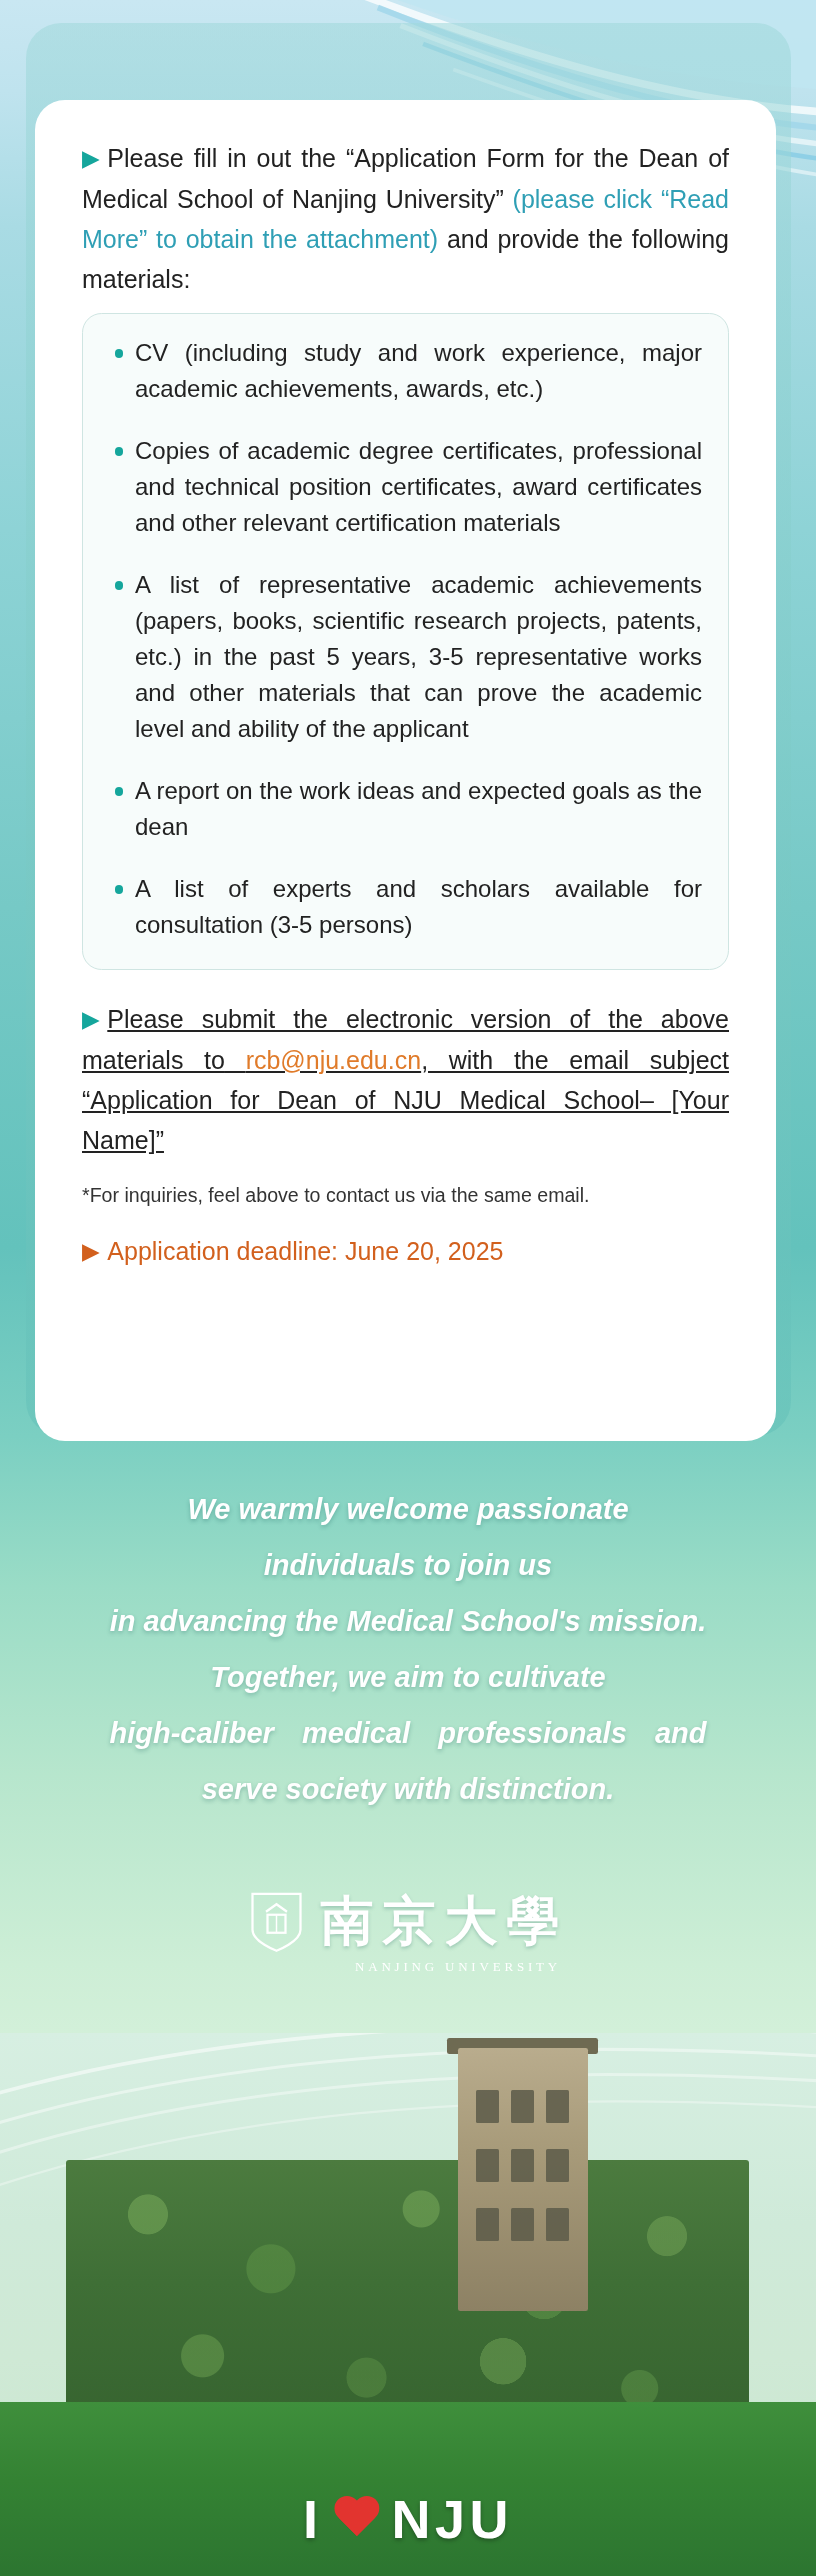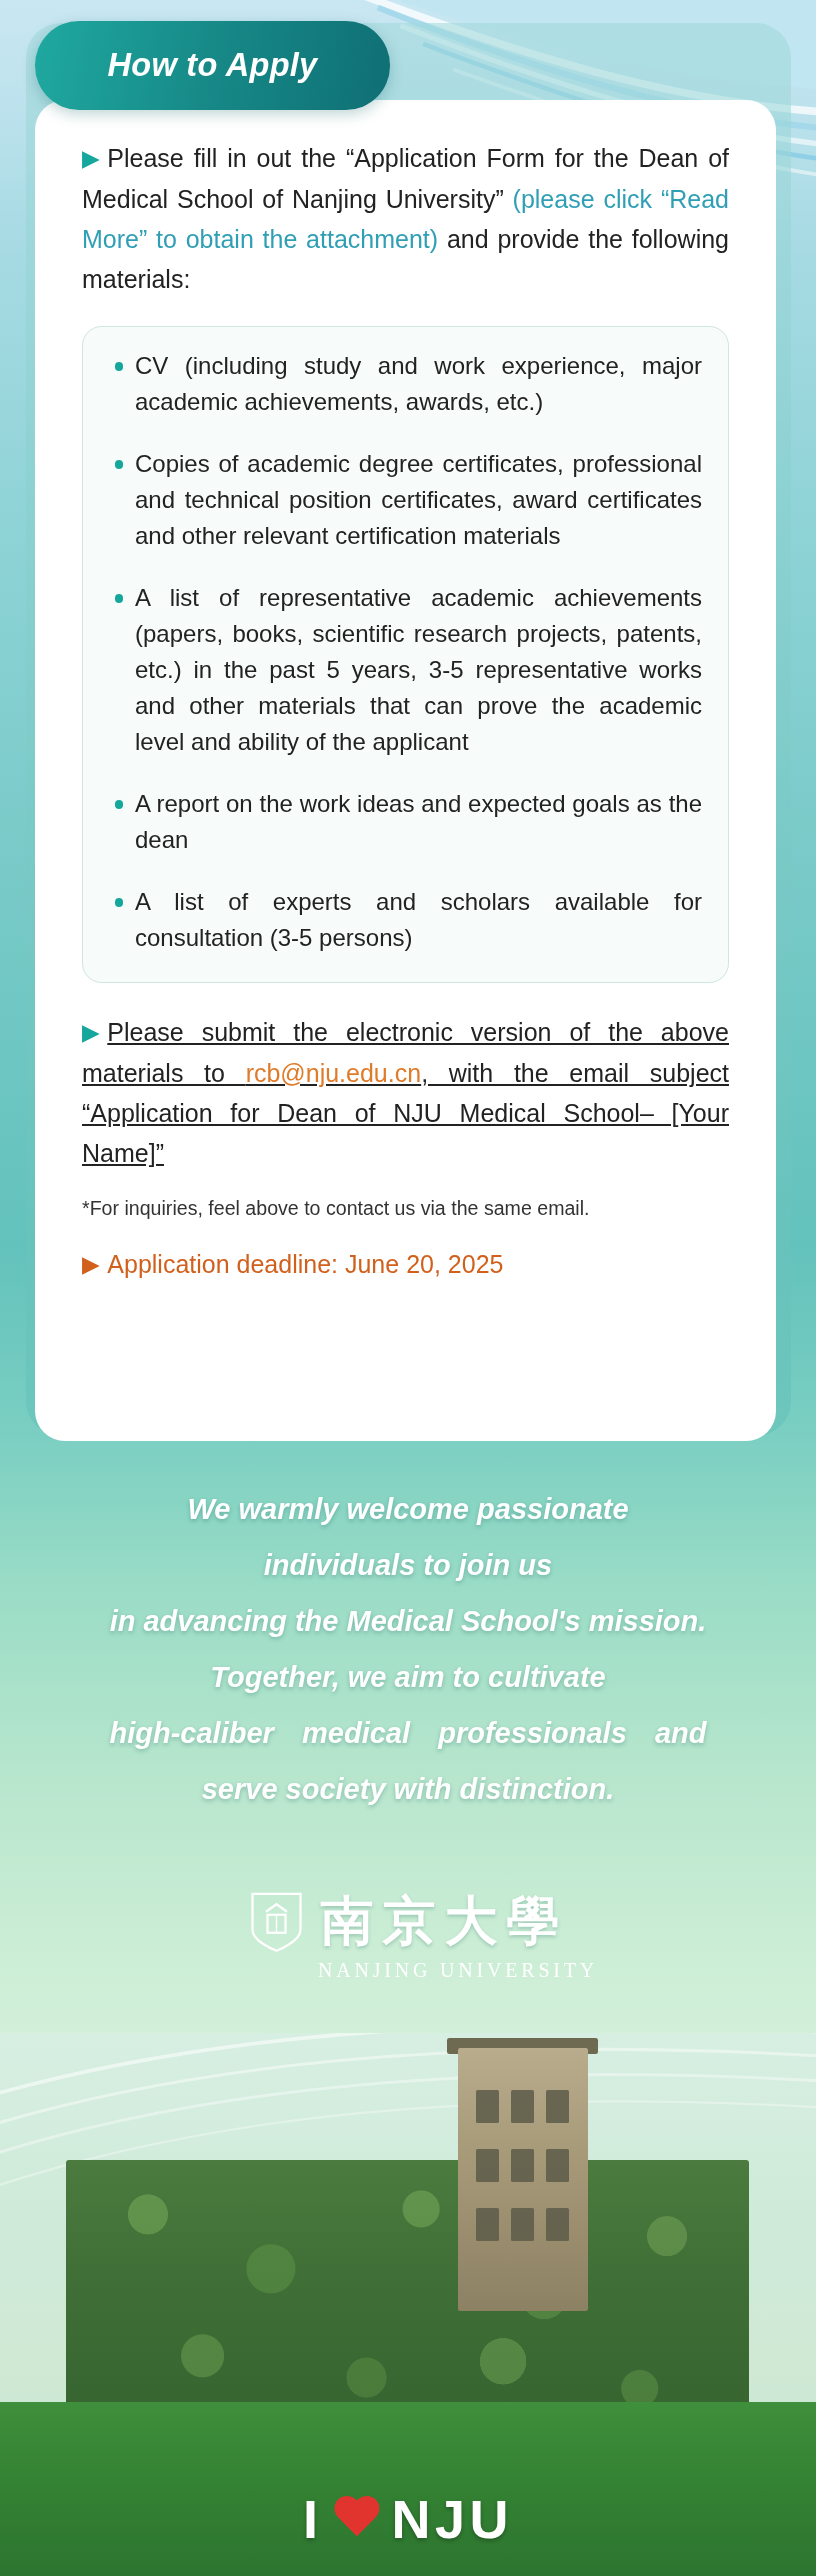--- a/index.html
+++ b/index.html
@@ -125,21 +125,21 @@
     font-size: 23px;
     transform: translateY(-1.5px);
     margin-right: 7.6px;
   }
   .note-link {
     color: #2f9fb5;
   }
 
   
   .list-box {
-    margin-top: 27px;
+    margin-top: 14px;
     border: 1.5px solid #cfe5e2;
     border-radius: 19.6px;
     background: #f7fcfb;
     padding: 21px 26px 23px 26px;
     box-sizing: border-box;
   }
   ul.items {
     list-style: none;
     margin: 0;
     padding: 0;
@@ -235,21 +235,21 @@
     text-shadow: 0 1.5px 3.8px rgba(20,90,85,.25);
   }
   .logo-en {
     position: absolute;
     left: 0;
     top: 1959px;
     width: 816px;
     text-align: center;
     color: #ffffff;
     font-family: "Liberation Serif", serif;
-    font-size: 20px;
+    font-size: 13px;
     letter-spacing: 3.8px;
     padding-left: 100px;
     box-sizing: border-box;
   }
 
   
   .photo {
     position: absolute;
     left: 0;
     top: 2033px;
@@ -380,23 +380,20 @@
       <path d="M500,10 C700,90 920,160 1120,172" stroke="#9fd6ea" stroke-width="8" fill="none" opacity=".8"></path>
       <path d="M530,34 C730,112 940,180 1120,194" stroke="#ffffff" stroke-width="7" fill="none" opacity=".6"></path>
       <path d="M560,58 C760,134 960,200 1120,214" stroke="#7fc9e4" stroke-width="6" fill="none" opacity=".7"></path>
       <path d="M600,92 C790,160 980,222 1120,236" stroke="#ffffff" stroke-width="5" fill="none" opacity=".5"></path>
     </svg>
   </div>
 
   <div class="card-shadow"></div>
   <div class="card"></div>
 
-  <div class="tab">
-    <div class="tab-title">How to Apply</div>
-  </div>
 
   <div class="card-inner">
 
     <p class="para">
       <span class="bullet-tri">▶</span><span>Please fill in out the “Application Form for the Dean of Medical School of Nanjing University”</span>
       <span class="note-link">(please click “Read More” to obtain the attachment)</span>
       <span>and provide the following materials:</span>
     </p>
 
     <div class="list-box">

